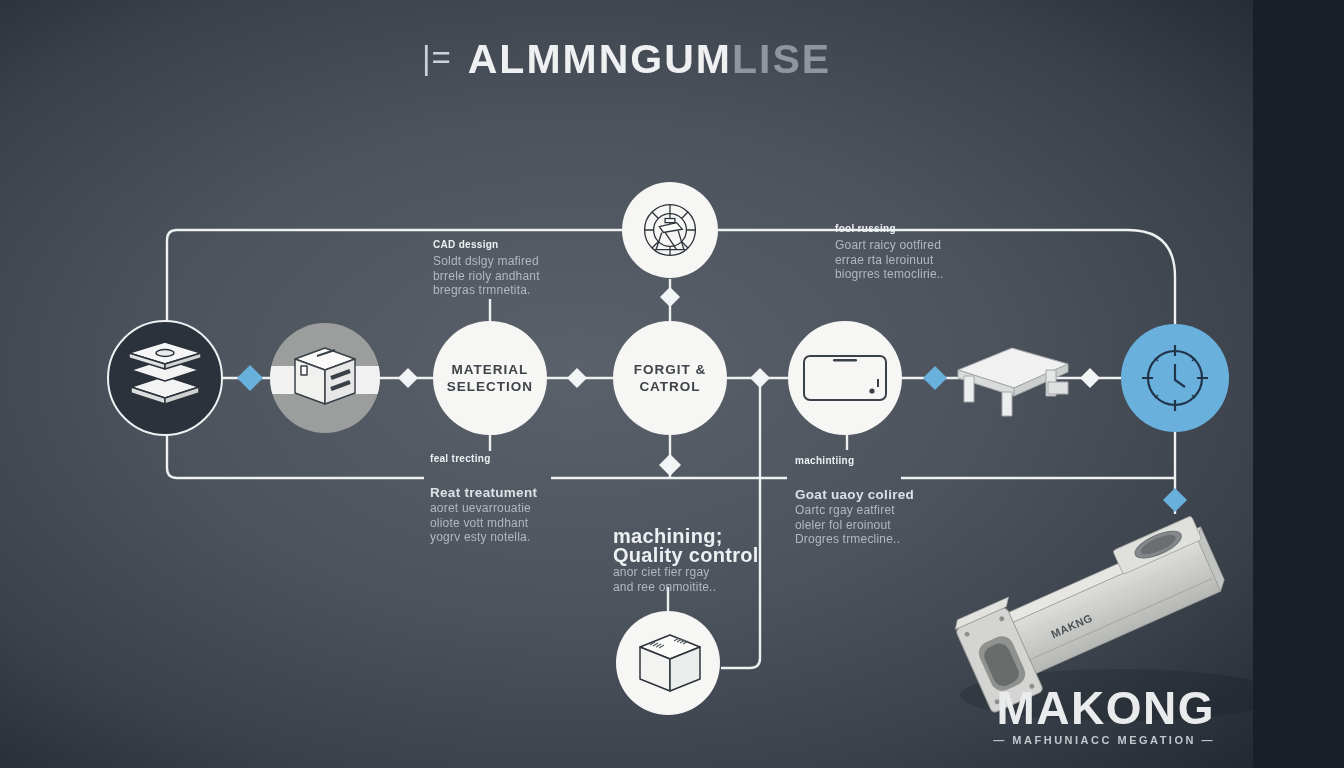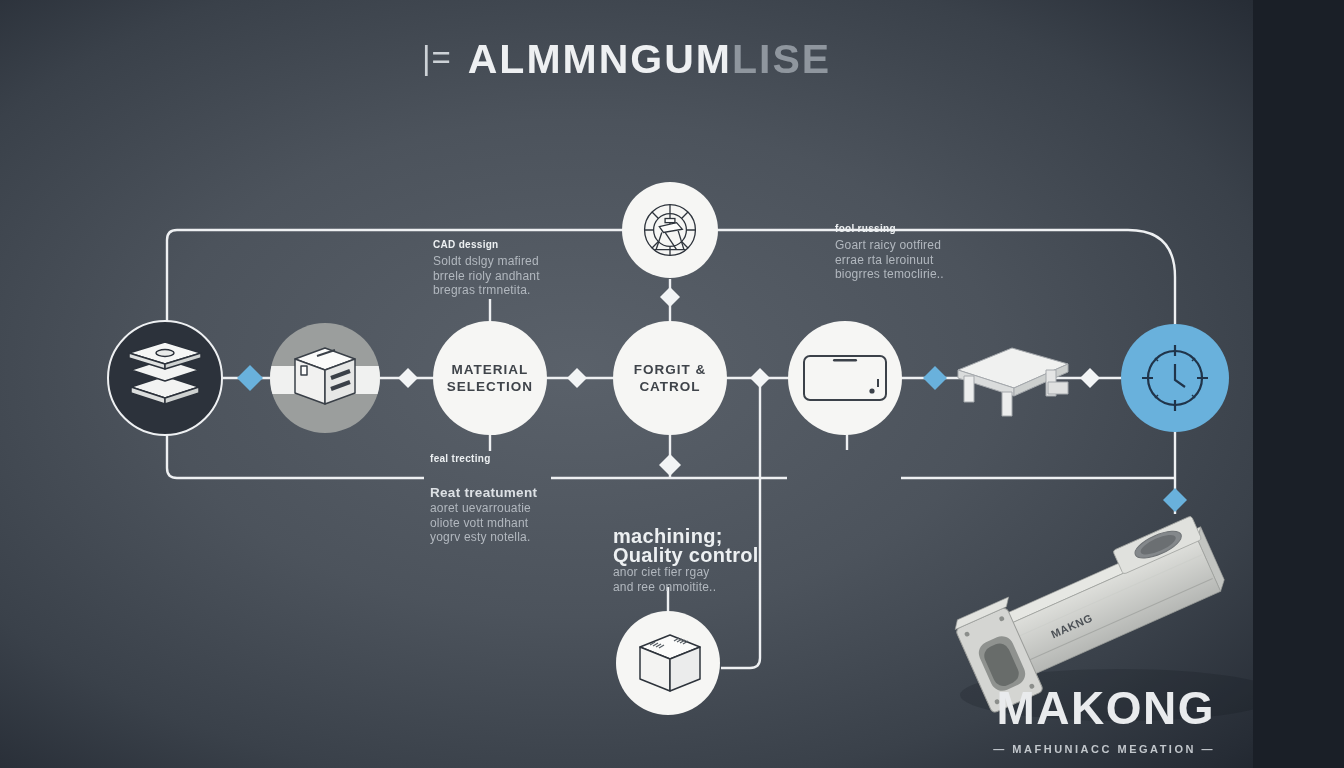--- a/index.html
+++ b/index.html
@@ -38,21 +38,21 @@
   .tblock{position:absolute;z-index:6;}
   .tb-head{font-size:10px;font-weight:700;color:#edf0f2;letter-spacing:.3px;line-height:18px;}
   .tb-sub{font-size:13.5px;font-weight:700;color:#dde1e5;letter-spacing:.3px;line-height:17px;margin-top:16px;}
   .tb-line{font-size:12px;color:#b2b8bf;line-height:14.5px;letter-spacing:.2px;}
   .tb-big .tb-head{font-size:20px;line-height:19px;}
   
   .art{position:absolute;z-index:2;}
   
   .logo{position:absolute;right:38px;top:686px;text-align:right;z-index:7;}
   .logo-name{font-size:46px;font-weight:800;letter-spacing:1.5px;color:#e9ebed;line-height:44px;}
-  .logo-tag{font-size:11px;font-weight:700;letter-spacing:2.5px;color:#c2c7cc;margin-top:13px;}
+  .logo-tag{font-size:11px;font-weight:700;letter-spacing:2.5px;color:#c2c7cc;margin-top:4px;}
 </style>
 </head>
 <body>
 
 <div id="canvas">
 
   <div class="title">
     <span class="mark">|=</span><span>ALMMNGUM</span><span class="accent">LISE</span>
   </div>
 
@@ -257,20 +257,27 @@
   </div>
 
   <div class="tblock" style="left:430px;top:450px;">
     <div class="tb-head">feal trecting</div>
     <div class="tb-sub">Reat treatument</div>
     <div class="tb-line">aoret uevarrouatie</div>
     <div class="tb-line">oliote vott mdhant</div>
     <div class="tb-line">yogrv esty notella.</div>
   </div>
 
+  <div class="tblock" style="left:795px;top:452px;">
+    <div class="tb-head">machintiing</div>
+    <div class="tb-sub">Goat uaoy colired</div>
+    <div class="tb-line">Oartc rgay eatfiret</div>
+    <div class="tb-line">oleler fol eroinout</div>
+    <div class="tb-line">Drogres trmecline..</div>
+  </div>
 
   <div class="tblock tb-big" style="left:613px;top:527px;">
     <div class="tb-head">machining;</div>
     <div class="tb-head">Quality control</div>
     <div class="tb-line">anor ciet fier rgay</div>
     <div class="tb-line">and ree onmoitite..</div>
   </div>
 
   <div class="logo">
     <div class="logo-name">MAKONG</div>

